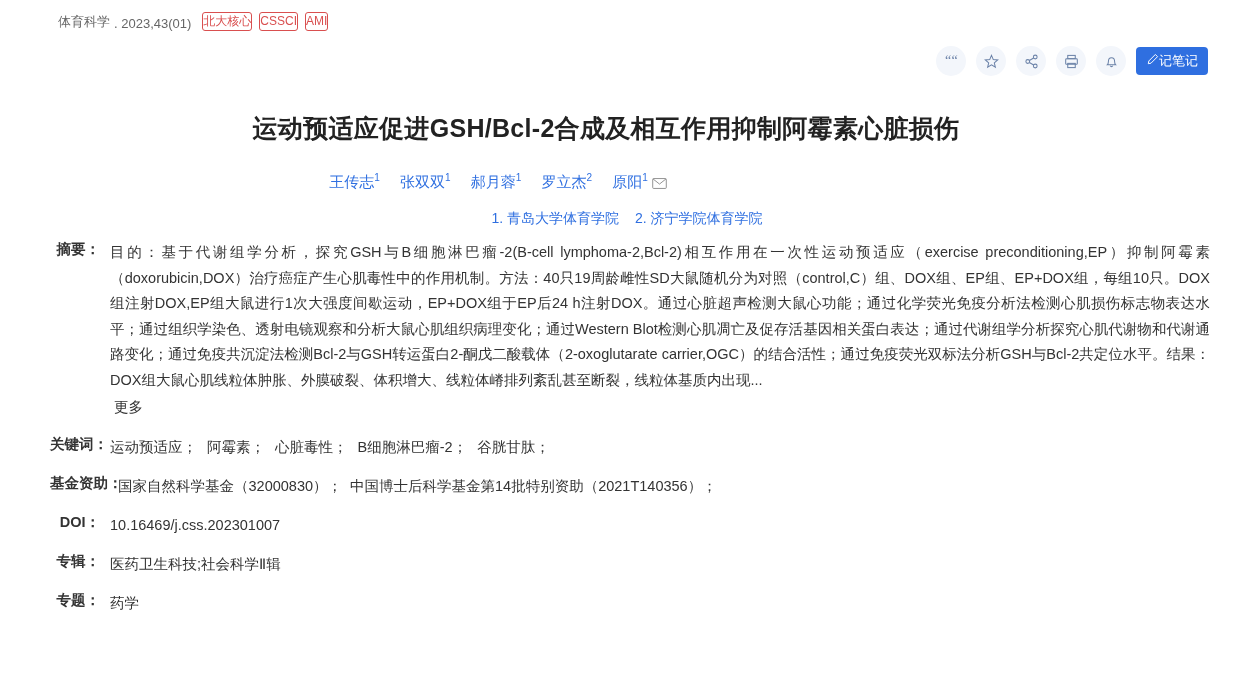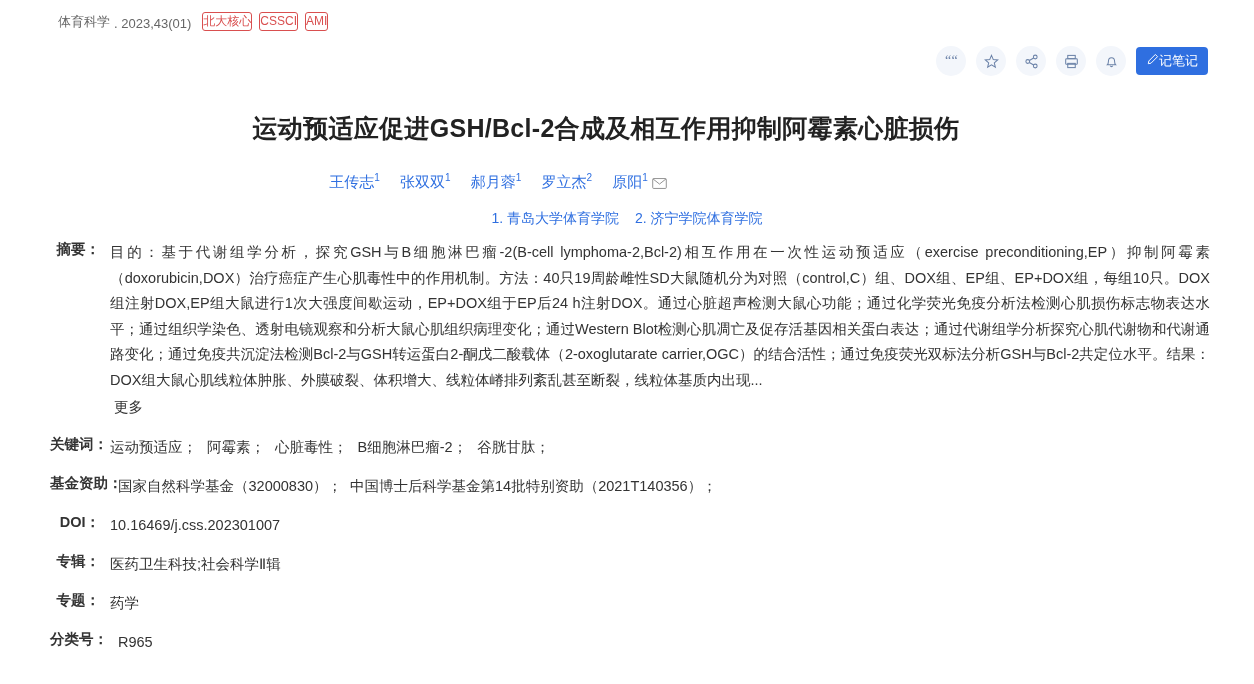--- a/index.html
+++ b/index.html
@@ -291,19 +291,15 @@
     <div class="row">
       <div class="row-label">专辑：</div>
       <div class="row-value">医药卫生科技;社会科学Ⅱ辑</div>
     </div>
 
     <div class="row">
       <div class="row-label">专题：</div>
       <div class="row-value">药学</div>
     </div>
 
-    <div class="row">
-      <div class="row-label wide">分类号：</div>
-      <div class="row-value">R965</div>
-    </div>
 
   </div>
 </div>
 
 </body></html>

